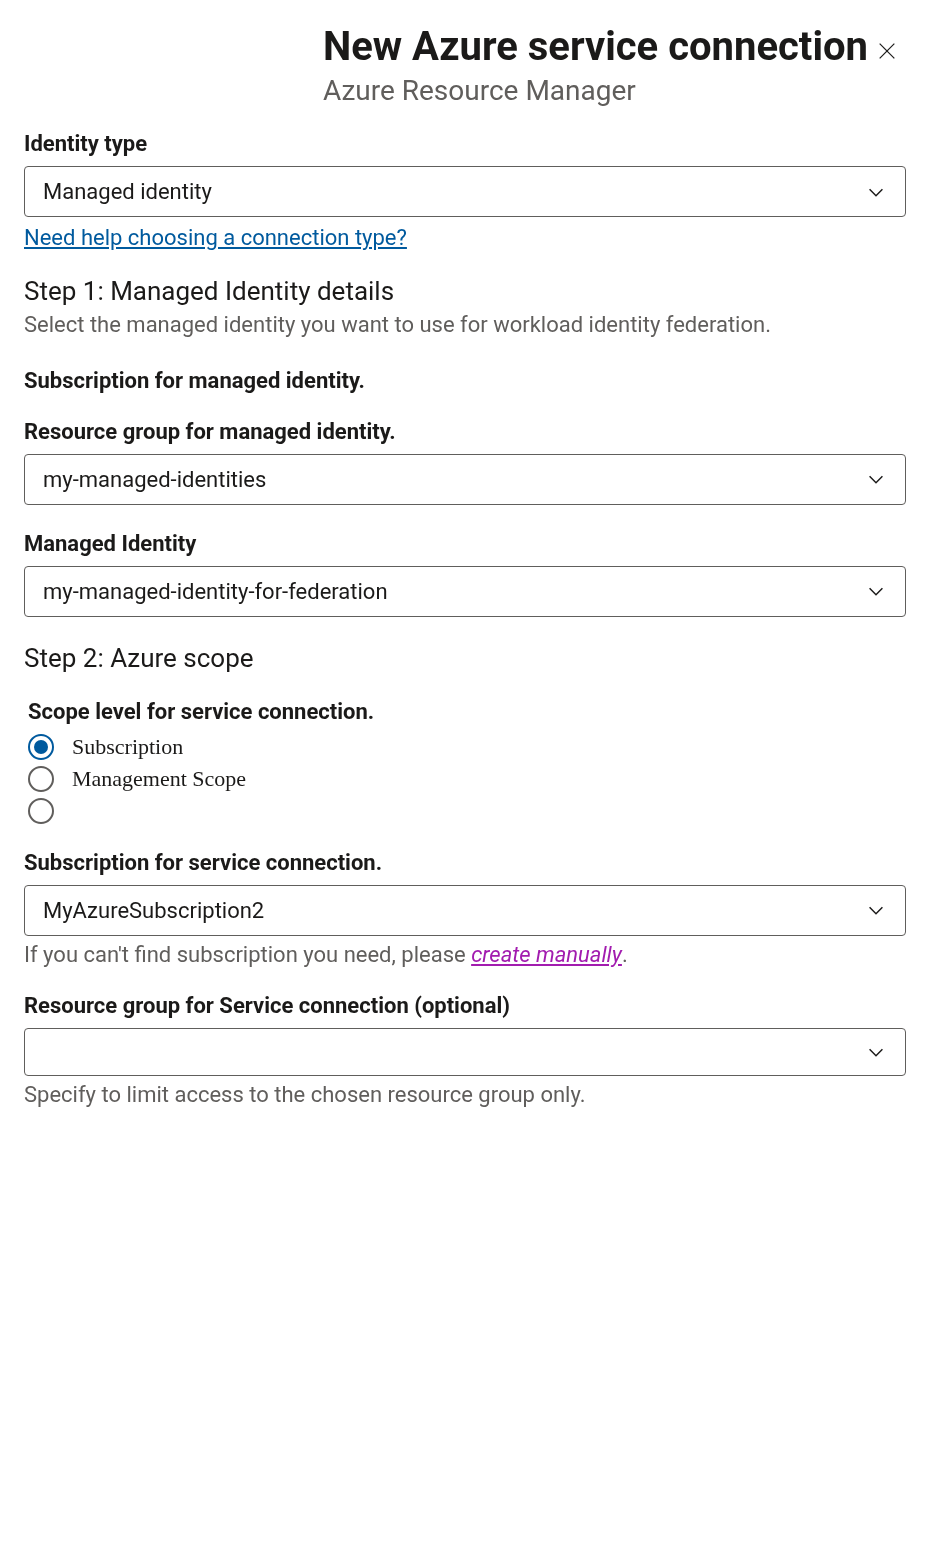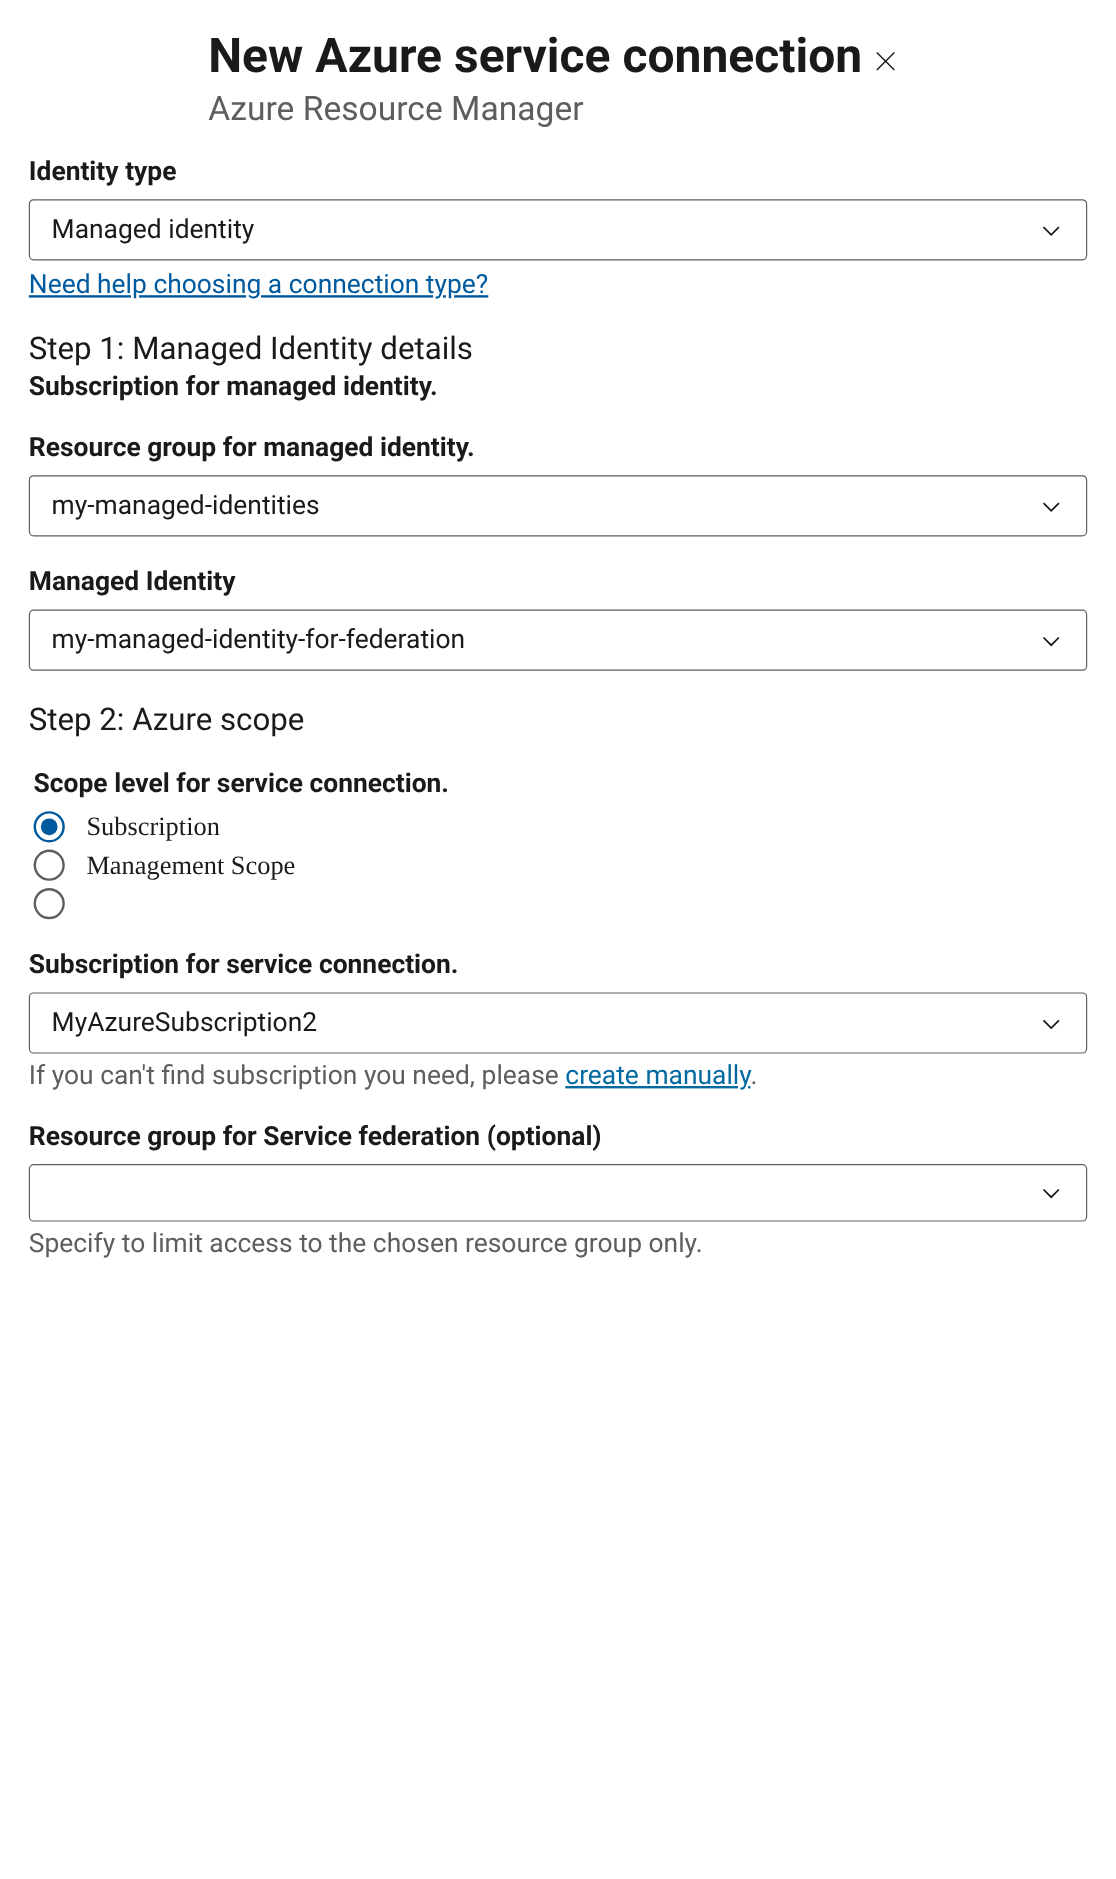--- a/index.html
+++ b/index.html
@@ -4,21 +4,21 @@
 <style>
   * { box-sizing: border-box; }
   body {
     margin: 0;
     padding: 24px;
     font-family: -apple-system, BlinkMacSystemFont, "Segoe UI", Roboto, sans-serif;
     background: #fff;
     color: #1b1a19;
     width: 930px;
   }
-  .header { display:flex; justify-content:center; align-items:flex-start; margin-bottom:24px; }
+  .header { display:flex; justify-content:flex-end; align-items:flex-start; margin-bottom:24px; }
   .title { font-size:40px; font-weight:700; line-height:1.15; margin:0; }
   .subtitle { font-size:28px; color:#605e5c; margin-top:4px; }
   .close-btn { background:none; border:none; cursor:pointer; padding:8px; margin-top:8px; }
   .close-btn svg { width:22px; height:22px; }
 
   .section { margin-bottom: 26px; }
   .label { font-size:22px; font-weight:700; margin-bottom:10px; display:block; }
   .step-title { font-size:26px; font-weight:400; margin-bottom:4px; }
   .step-desc { font-size:22px; color:#605e5c; line-height:1.35; margin-bottom:28px; }
 
@@ -34,21 +34,21 @@
     background:#fff;
     cursor:pointer;
   }
   .dropdown .chev { width:22px; height:22px; flex-shrink:0; }
   .dropdown .value { color:#1b1a19; }
   .dropdown .value.empty { color:transparent; }
 
   .link { color:#005a9e; text-decoration:underline; font-size:22px; cursor:pointer; }
   .help-row { margin-top:8px; }
   .hint { font-size:22px; color:#605e5c; margin-top:6px; }
-  .hint .link { color:#0369a1; }
+  .hint .link { color:#a21caf;font-style:italic; }
 
   .radio-group { margin-left:4px; }
   .radio-item { display:flex; align-items:center; gap:18px; margin:6px 0; cursor:pointer; }
   .radio-outer {
     width:26px; height:26px; border:2px solid #605e5c; border-radius:50%;
     display:flex; align-items:center; justify-content:center; flex-shrink:0;
   }
   .radio-outer.checked { border-color:#005a9e; }
   .radio-inner { width:14px; height:14px; background:#005a9e; border-radius:50%; display:none; }
   .radio-outer.checked .radio-inner { display:block; }
@@ -82,20 +82,21 @@
         </svg>
     </span>
   </div>
   <div class="help-row">
     <a class="link">Need help choosing a connection type?</a>
   </div>
 </div>
 
 <div class="section">
   <div class="step-title">Step 1: Managed Identity details</div>
+  <div class="step-desc">Select the managed identity you want to use for workload identity federation.</div>
 
   <div class="section">
     <span class="label">Subscription for managed identity.</span>
   </div>
 
   <div class="section">
     <span class="label">Resource group for managed identity.</span>
     <div class="dropdown">
       <span class="value">my-managed-identities</span>
       <span class="chev">
@@ -151,21 +152,21 @@
           <polyline points="5 9 12 16 19 9"></polyline>
         </svg>
     </span>
   </div>
   <div class="hint">
     <span>If you can't find subscription you need, please </span><a class="link">create manually</a><span>.</span>
   </div>
 </div>
 
 <div class="section">
-  <span class="label">Resource group for Service federation (optional)</span>
+  <span class="label">Resource group for Service connection (optional)</span>
   <div class="dropdown">
     <span class="value empty"></span>
     <span class="chev">
       <svg viewBox="0 0 24 24" fill="none" stroke="#1b1a19" stroke-width="1.6">
           <polyline points="5 9 12 16 19 9"></polyline>
         </svg>
     </span>
   </div>
   <div class="hint">Specify to limit access to the chosen resource group only.</div>
 </div>

